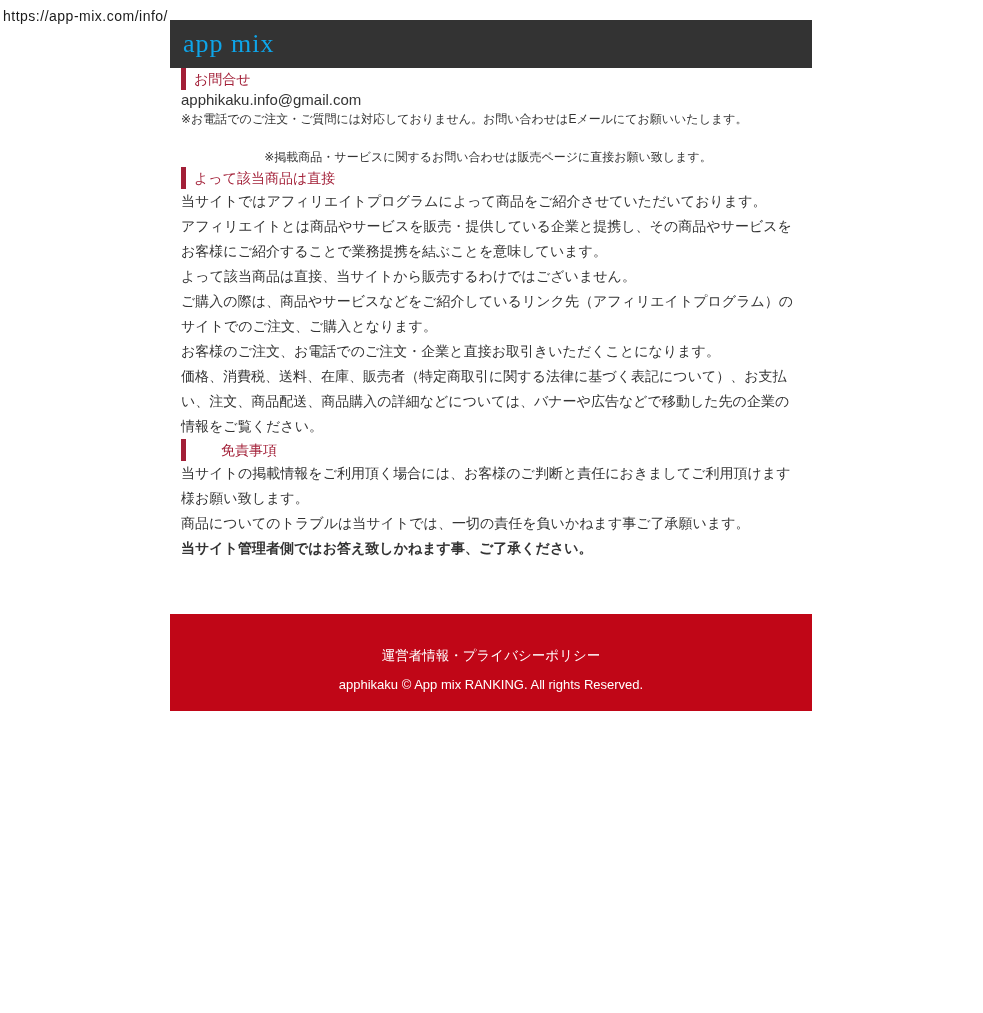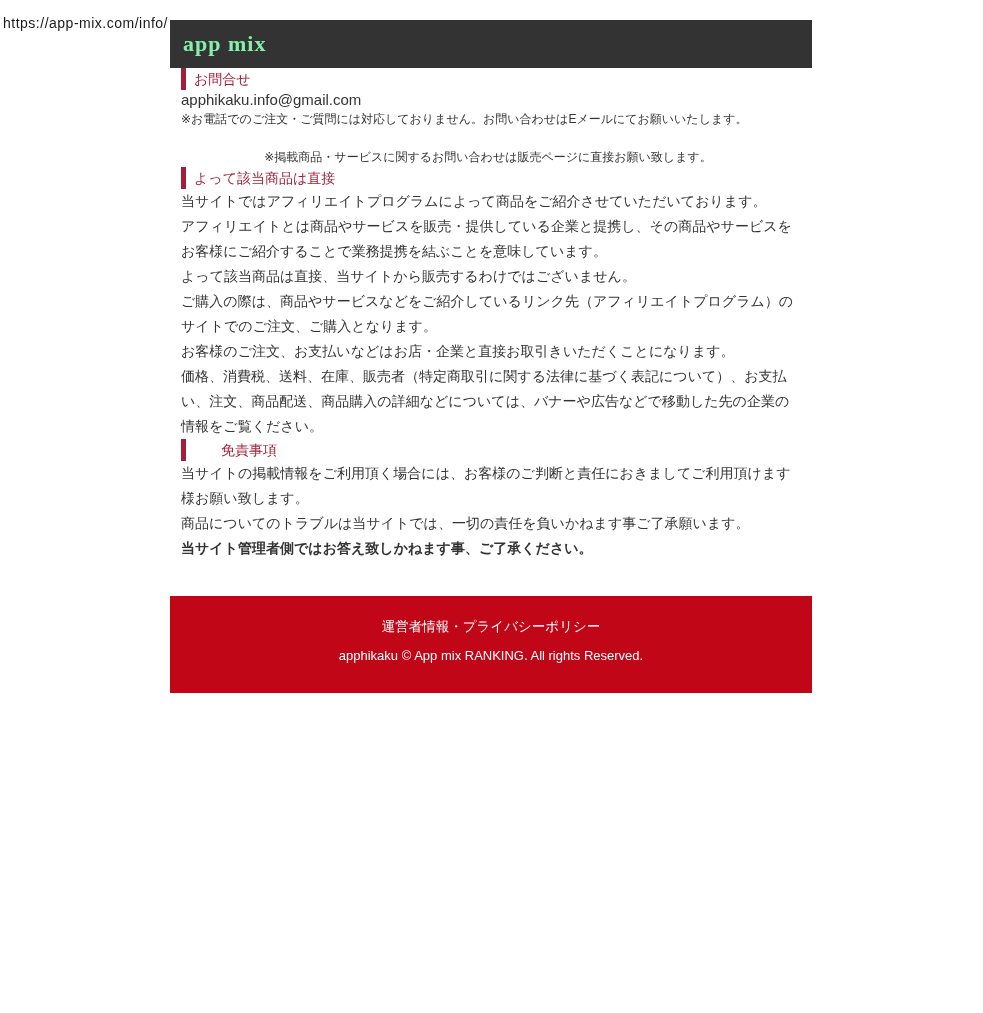--- a/index.html
+++ b/index.html
@@ -11,21 +11,21 @@
     width: 983px;
     height: 1013px;
     position: relative;
     font-family: "Liberation Sans", "DejaVu Sans", sans-serif;
     color: #333333;
     overflow: hidden;
   }
   .url-text {
     position: absolute;
     left: 3px;
-    top: 15px;
+    top: 8px;
     font-size: 14px;
     color: #1a1a1a;
     letter-spacing: 0.5px;
   }
   .page {
     position: absolute;
     left: 170px;
     top: 0;
     width: 642px;
     padding-top: 20px;
@@ -35,23 +35,23 @@
     background: #333333;
     height: 48px;
     display: flex;
     align-items: center;
     padding-left: 13px;
     box-sizing: border-box;
   }
   .site-title {
     margin: 0;
     font-family: "Liberation Serif", "DejaVu Serif", serif;
-    font-weight: bold;
-    font-size: 22px;
-    color: #86efac;
+    font-weight: normal;
+    font-size: 26px;
+    color: #0ea5e9;
     letter-spacing: 1px;
     cursor: pointer;
   }
   .content {
     padding: 0 17px 0 11px;
   }
   .content p, .content h2 { margin: 0; }
 
   .operator {
     margin-top: 24px;
@@ -87,25 +87,25 @@
   .mt8  { margin-top: 8px; }
   .mt10 { margin-top: 10px; }
   .mt12 { margin-top: 12px; }
   .mt14 { margin-top: 14px; }
   .mt15 { margin-top: 15px; font-weight: bold; }
   .mt20 { margin-top: 20px; }
   .mt28 { margin-top: 28px; padding-left: 35px; }
   .mt38 { margin-top: 38px; }
 
   .site-footer {
-    margin-top: 35px;
+    margin-top: 53px;
     background: #c00617;
     height: 97px;
     box-sizing: border-box;
-    padding-top: 23px;
+    padding-top: 34px;
     text-align: center;
     color: #ffffff;
   }
   .footer-link {
     margin: 0;
     font-size: 13.5px;
     line-height: 16px;
     cursor: pointer;
   }
   .footer-copy {
@@ -134,21 +134,21 @@
 
     <p class="note">※お電話でのご注文・ご質問には対応しておりません。お問い合わせはEメールにてお願いいたします。</p>
     <p class="note">※掲載商品・サービスに関するお問い合わせは販売ページに直接お願い致します。</p>
 
     <h2 class="sec-heading mt38">よって該当商品は直接</h2>
 
     <p class="para mt10">当サイトではアフィリエイトプログラムによって商品をご紹介させていただいております。</p>
     <p class="para">アフィリエイトとは商品やサービスを販売・提供している企業と提携し、その商品やサービスをお客様にご紹介することで業務提携を結ぶことを意味しています。</p>
     <p class="para mt12">よって該当商品は直接、当サイトから販売するわけではございません。</p>
     <p class="para mt14">ご購入の際は、商品やサービスなどをご紹介しているリンク先（アフィリエイトプログラム）のサイトでのご注文、ご購入となります。</p>
-    <p class="para mt12">お客様のご注文、お支払いなどはお店・企業と直接お取引きいただくことになります。</p>
+    <p class="para mt12">お客様のご注文、お電話でのご注文・企業と直接お取引きいただくことになります。</p>
     <p class="para">価格、消費税、送料、在庫、販売者（特定商取引に関する法律に基づく表記について）、お支払い、注文、商品配送、商品購入の詳細などについては、バナーや広告などで移動した先の企業の情報をご覧ください。</p>
 
     <h2 class="sec-heading mt28">免責事項</h2>
 
     <p class="para mt8">当サイトの掲載情報をご利用頂く場合には、お客様のご判断と責任におきましてご利用頂けます様お願い致します。</p>
     <p class="para mt10">商品についてのトラブルは当サイトでは、一切の責任を負いかねます事ご了承願います。</p>
     <p class="para mt15">当サイト管理者側ではお答え致しかねます事、ご了承ください。</p>
 
   </div>
 

